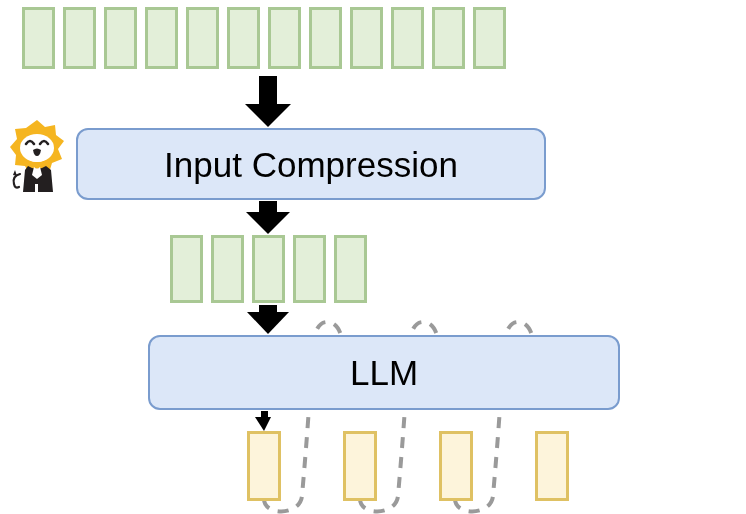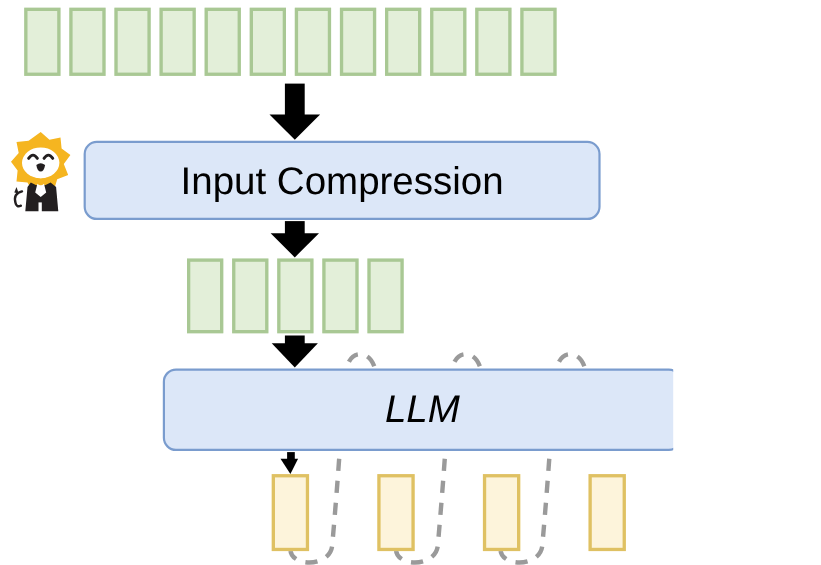--- a/index.html
+++ b/index.html
@@ -55,21 +55,21 @@
     height: 514px;
     pointer-events: none;
   }
   .mascot {
     position: absolute;
   }
 </style>
 </head>
 <body>
 
-<div id="canvas" style="width: 612px; height: 514px;">
+<div id="canvas" style="width: 612px; height: 514px; padding-left: 32px;">
 
   <svg class="svg-layer" viewBox="0 0 746 514">
 
     <path d="M 264 499 C 264 516, 300 516, 302 496 C 306 450, 310 400, 312 355 C 313 333, 318 322, 327 322 C 336 322, 341 331, 342 341" fill="none" stroke="#9a9a9a" stroke-width="4" stroke-dasharray="11 9" stroke-linecap="butt"></path>
 
     <path d="M 360 499 C 360 516, 396 516, 398 496 C 402 450, 406 400, 408 355 C 409 333, 414 322, 423 322 C 432 322, 437 331, 438 341" fill="none" stroke="#9a9a9a" stroke-width="4" stroke-dasharray="11 9" stroke-linecap="butt"></path>
 
     <path d="M 455 499 C 455 516, 491 516, 493 496 C 497 450, 501 400, 503 355 C 504 333, 509 322, 518 322 C 527 322, 532 331, 533 341" fill="none" stroke="#9a9a9a" stroke-width="4" stroke-dasharray="11 9" stroke-linecap="butt"></path>
 
     <g>
@@ -120,21 +120,21 @@
       <div class="out-box" style="left: 247px; top: 431px; width: 34px; height: 70px;"></div>
       <div class="out-box" style="left: 343px; top: 431px; width: 34px; height: 70px;"></div>
       <div class="out-box" style="left: 439px; top: 431px; width: 34px; height: 70px;"></div>
       <div class="out-box" style="left: 535px; top: 431px; width: 34px; height: 70px;"></div>
     </div>
 
   <div class="module" id="module-input-compression" style="left: 76px; top: 128px; width: 470px; height: 72px;">
     <span class="module-label">Input Compression</span>
   </div>
 
-  <div class="module" id="module-llm" style="left: 148px; top: 335px; width: 472px; height: 75px; font-style: italic;">
+  <div class="module" id="module-llm" style="left: 148px; top: 335px; width: 472px; height: 75px;">
     <span class="module-label">LLM</span>
   </div>
 
   <div class="mascot" id="lion-mascot" style="left: 8px; top: 118px; width: 58px; height: 78px;">
     <svg width="58" height="78" viewBox="0 0 58 78">
 
       <path d="M29 2 L37 9 L47 7 L48 17 L56 23 L50 31 L54 41 L44 45 L41 55 L31 52 L22 57 L17 48 L7 47 L8 37 L2 29 L9 21 L7 11 L18 10 Z" fill="#f5b520"></path>
 
       <ellipse cx="29" cy="30" rx="17" ry="14" fill="#ffffff"></ellipse>
 

